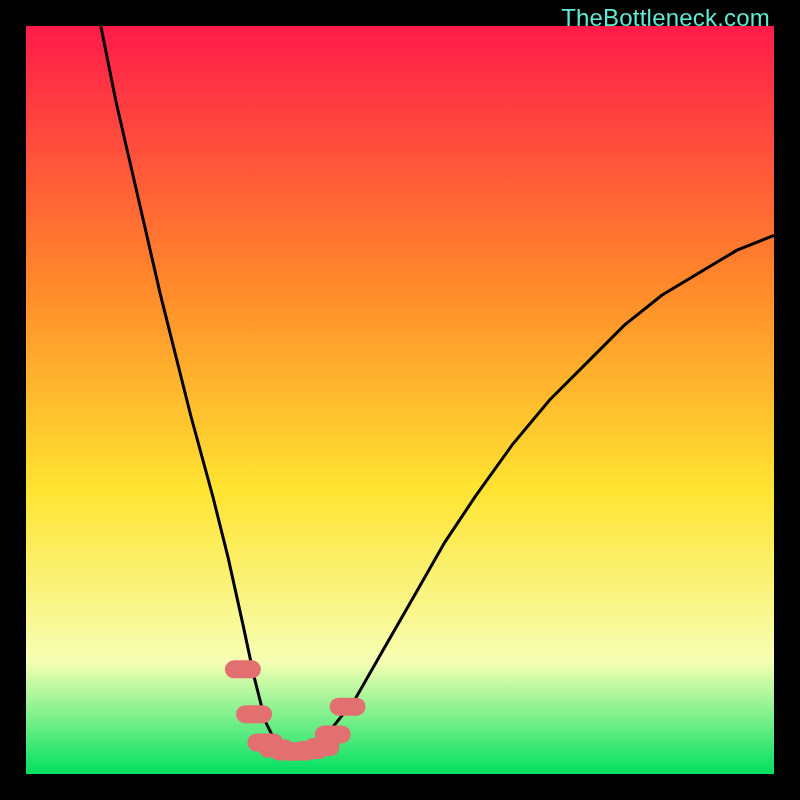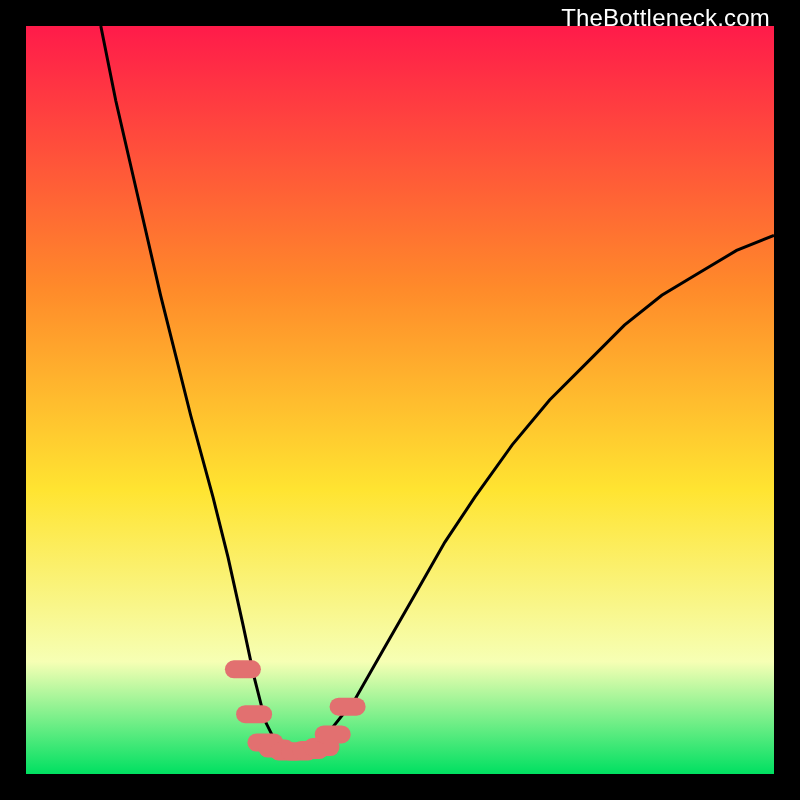--- a/index.html
+++ b/index.html
@@ -23,21 +23,21 @@
     position: absolute;
     left: 0;
     top: 0;
     width: 748px;
     height: 748px;
   }
   .watermark {
     position: absolute;
     top: 4px;
     right: 30px;
-    color: #ffffff;
+    color: #5eead4;
     font-size: 24px;
     font-weight: 400;
     letter-spacing: 0.2px;
   }
 </style>
 </head>
 <body>
 
 <div class="frame">
   <svg class="plot-area" viewBox="0 0 748 748" preserveAspectRatio="none">

